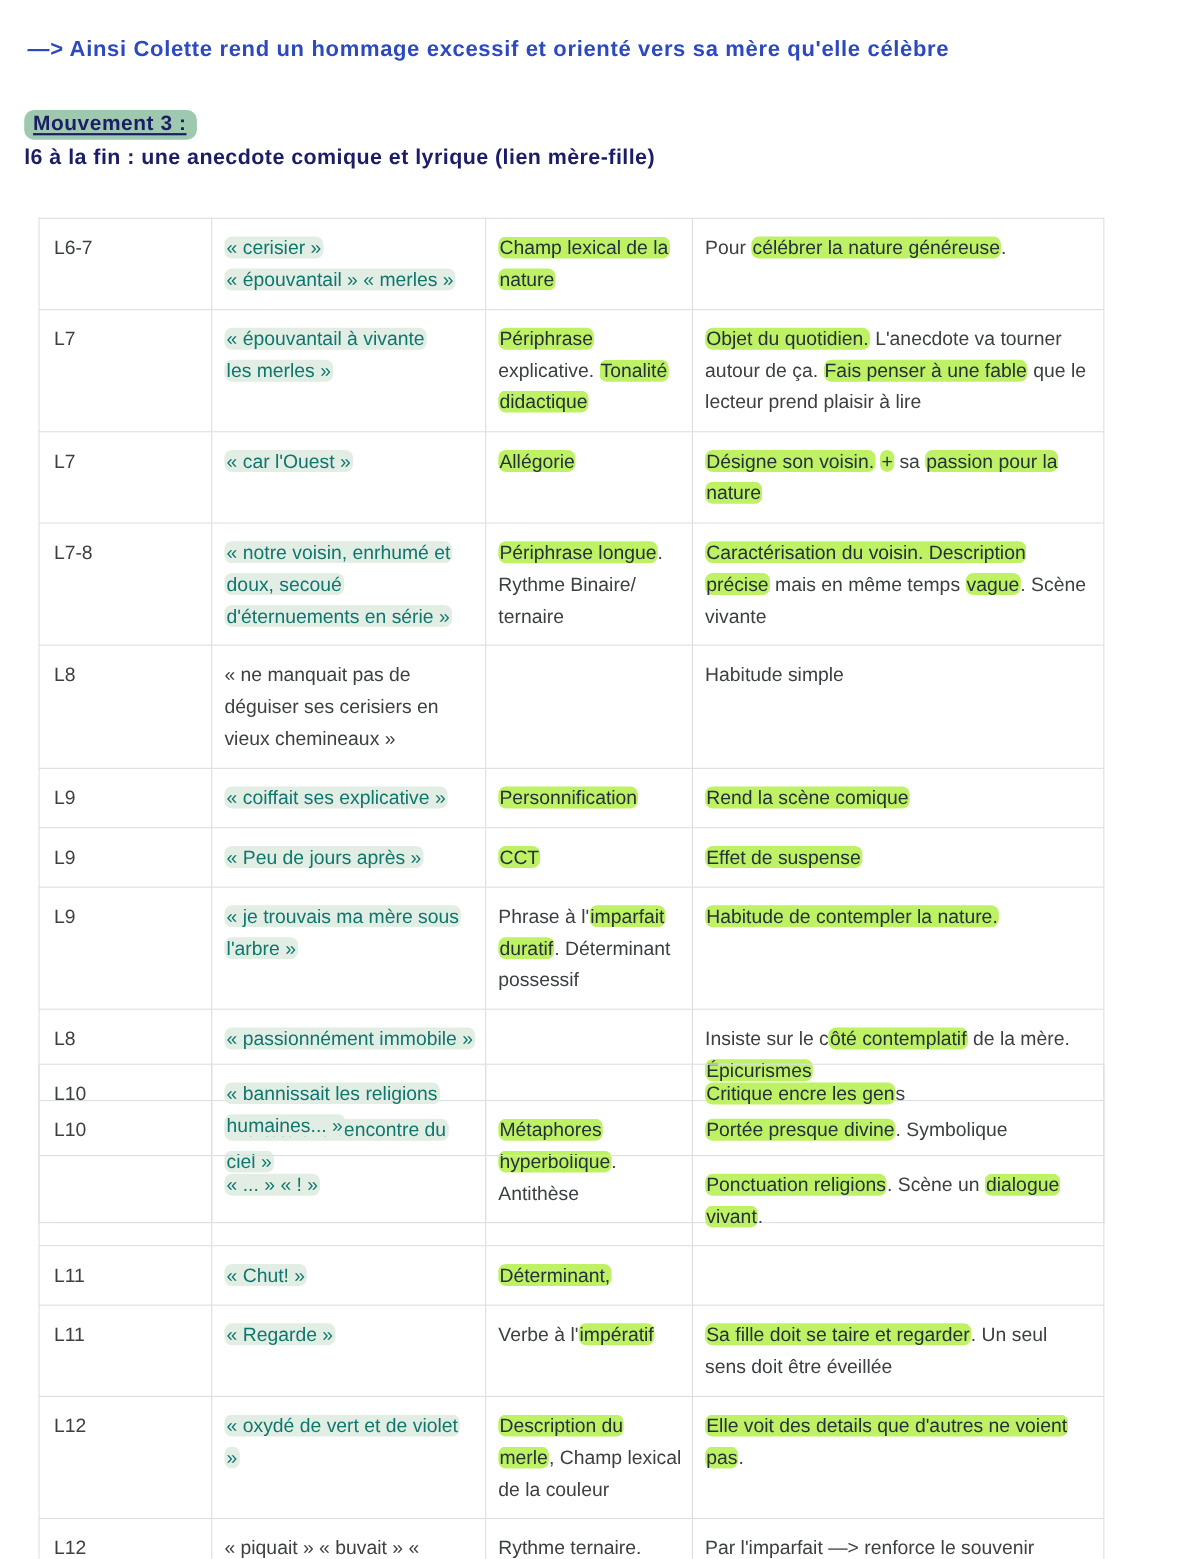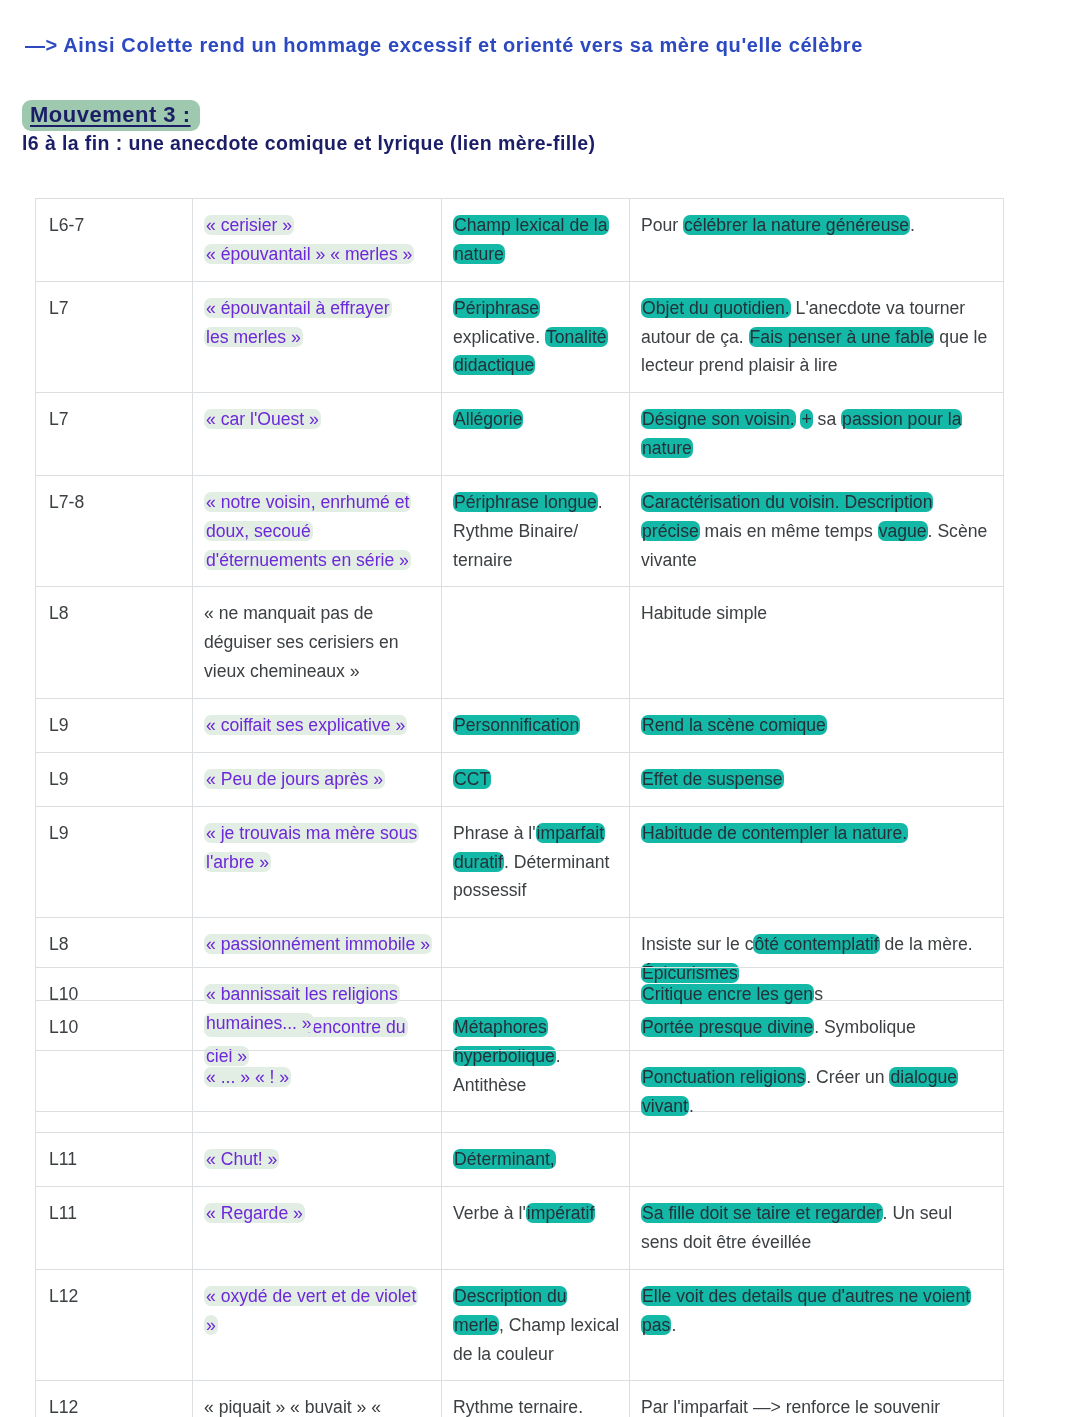--- a/index.html
+++ b/index.html
@@ -27,21 +27,21 @@
     white-space: nowrap;
   }
 
   .mvt-wrap {
     position: absolute;
     left: 22px;
     top: 100px;
   }
   .mvt-title {
     display: inline-block;
-    font-size: 22px;
+    font-size: 19px;
     letter-spacing: 0.5px;
     font-weight: 700;
     color: #1b1e66;
     background: #9ec9ae;
     border-radius: 9px;
     padding: 2px 9px 3px 8px;
     text-decoration: underline;
     text-underline-offset: 3px;
     text-decoration-thickness: 1.6px;
   }
@@ -78,30 +78,30 @@
   }
   .c-line  { width: 157px; }
   .c-quote { width: 249px; }
   .c-proc  { width: 188px; }
   .c-eff   { width: 374px; }
 
   td.cell-line { padding-left: 13px; }
 
   
   mark.hl {
-    background: #14b8a6;
+    background: #bef264;
     color: #24313a;
     border-radius: 7px;
     padding: 0 1px;
     box-decoration-break: clone;
     -webkit-box-decoration-break: clone;
   }
   mark.hl-pale {
     background: #e2eee4;
-    color: #6d28d9;
+    color: #0f766e;
     border-radius: 7px;
     padding: 0 2px;
     box-decoration-break: clone;
     -webkit-box-decoration-break: clone;
   }
 </style>
 </head>
 <body>
 
 <div class="intro-line">—&gt; Ainsi Colette rend un hommage excessif et orienté vers sa mère qu'elle célèbre</div>
@@ -120,21 +120,21 @@
   </colgroup>
   <tbody>
       <tr>
         <td class="cell-line">L6-7</td>
         <td><mark class="hl-pale">« cerisier »</mark><br><mark class="hl-pale">« épouvantail » « merles »</mark></td>
         <td><mark class="hl">Champ lexical de la nature</mark></td>
         <td><span>Pour </span><mark class="hl">célébrer la nature généreuse</mark><span>.</span></td>
       </tr>
       <tr>
         <td class="cell-line">L7</td>
-        <td><mark class="hl-pale">« épouvantail à effrayer </mark><br><mark class="hl-pale">les merles »</mark></td>
+        <td><mark class="hl-pale">« épouvantail à vivante </mark><br><mark class="hl-pale">les merles »</mark></td>
         <td><mark class="hl">Périphrase</mark><br><span>explicative. </span><mark class="hl">Tonalité didactique</mark></td>
         <td><mark class="hl">Objet du quotidien.</mark><span> L'anecdote va tourner autour de ça. </span><mark class="hl">Fais penser à une fable</mark><span> que le lecteur prend plaisir à lire</span></td>
       </tr>
       <tr>
         <td class="cell-line">L7</td>
         <td><mark class="hl-pale">« car l'Ouest »</mark></td>
         <td><mark class="hl">Allégorie</mark></td>
         <td><mark class="hl">Désigne son voisin.</mark><span> </span><mark class="hl">+</mark><span> sa </span><mark class="hl">passion pour la nature</mark></td>
       </tr>
       <tr>
@@ -193,21 +193,21 @@
       <tr>
         <td class="cell-line">L10</td>
         <td><mark class="hl-pale">« bannissait les religions humaines... »</mark></td>
         <td></td>
         <td><mark class="hl">Critique encre les gen</mark><span>s</span></td>
       </tr>
       <tr>
         <td class="cell-line"></td>
         <td><mark class="hl-pale">« ... » « ! »</mark></td>
         <td></td>
-        <td><mark class="hl">Ponctuation religions</mark><span>. Créer un </span><mark class="hl">dialogue vivant</mark><span>.</span></td>
+        <td><mark class="hl">Ponctuation religions</mark><span>. Scène un </span><mark class="hl">dialogue vivant</mark><span>.</span></td>
       </tr>
       <tr>
         <td class="cell-line">L11</td>
         <td><mark class="hl-pale">« Chut! »</mark></td>
         <td><mark class="hl">Déterminant,</mark></td>
         <td></td>
       </tr>
       <tr>
         <td class="cell-line">L11</td>
         <td><mark class="hl-pale">« Regarde »</mark></td>

